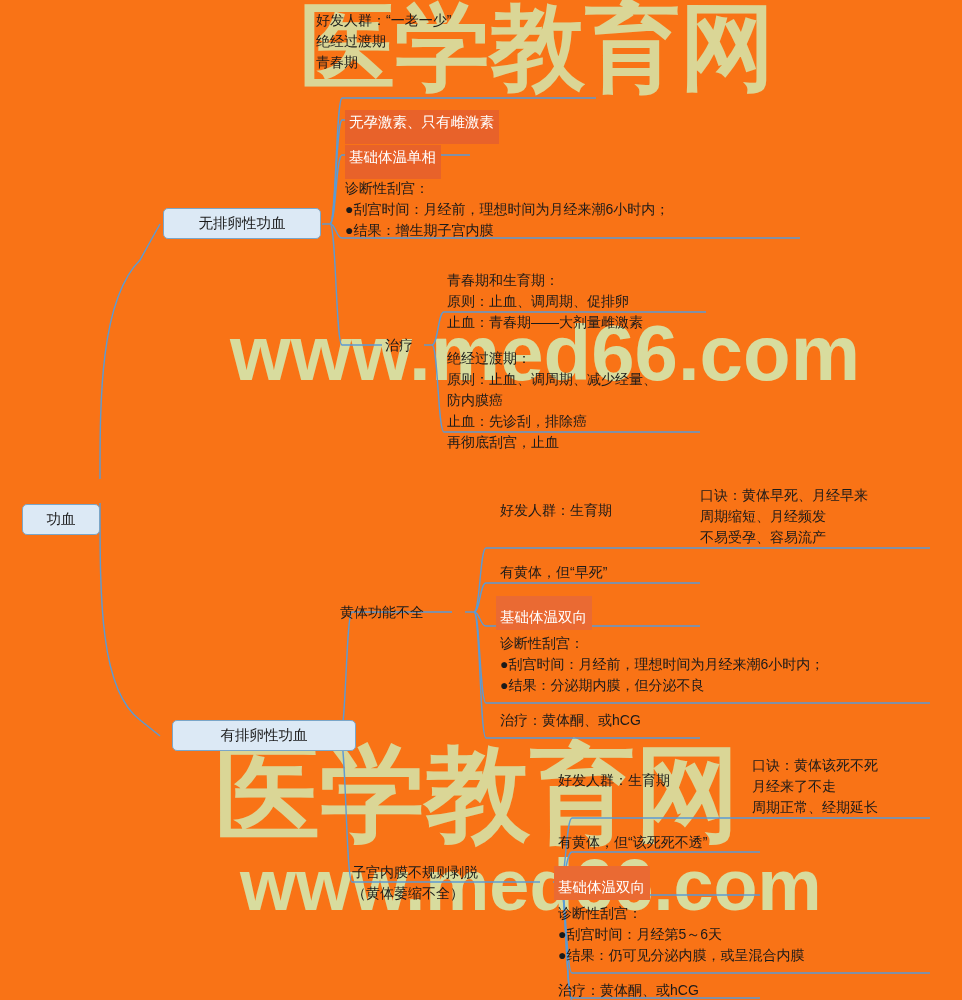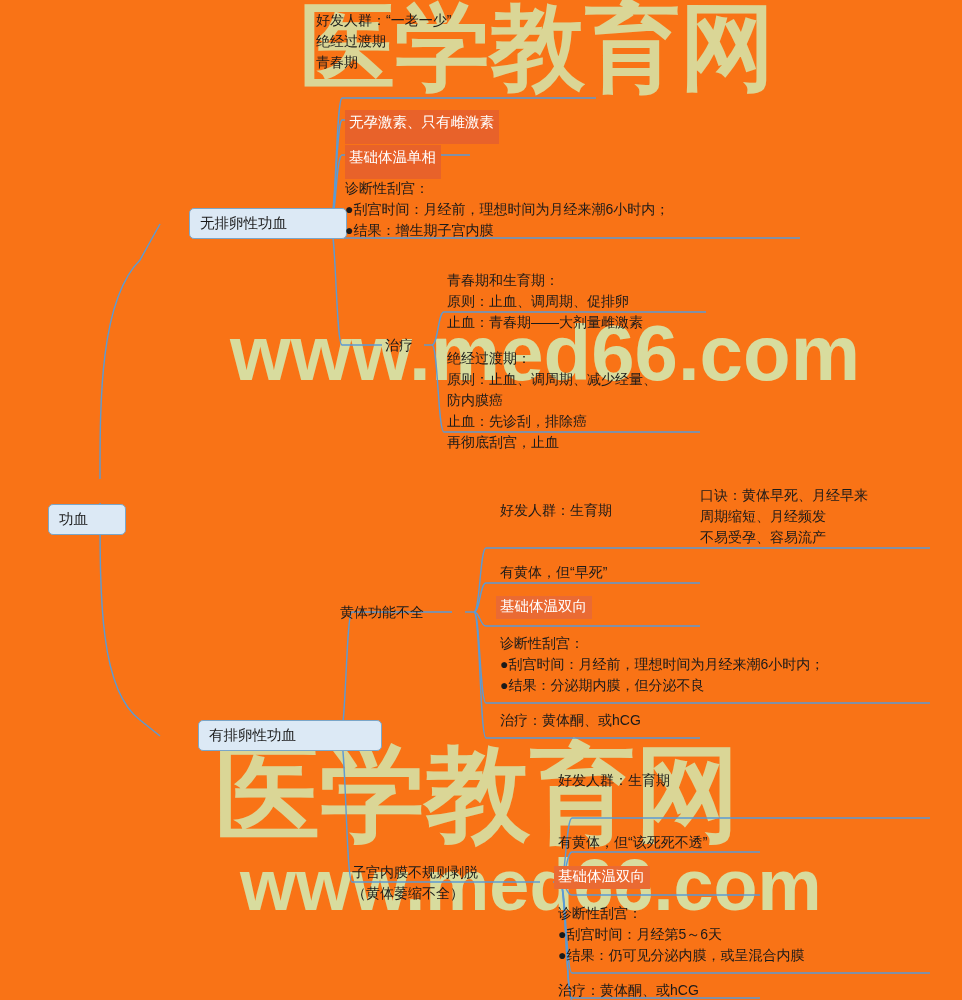--- a/index.html
+++ b/index.html
@@ -39,23 +39,23 @@
   }
   .node {
     position: absolute;
     box-sizing: border-box;
     background: #dce9f5;
     border: 1px solid #7aa6c8;
     border-radius: 5px;
     color: #1a1a1a;
     font-size: 14.5px;
     line-height: 1.2;
+    text-align: center;
     padding: 6px 10px;
     white-space: nowrap;
-    margin-left: 26px;
   }
   .txt {
     position: absolute;
     color: #1a1a1a;
     font-size: 14px;
     line-height: 21px;
     white-space: pre;
   }
   .hl {
     position: absolute;
@@ -65,21 +65,21 @@
     line-height: 21px;
     padding: 2px 5px 11px 4px;
     white-space: pre;
   }
   .hl2 {
     position: absolute;
     background: #ea6a33;
     color: #ffffff;
     font-size: 14.5px;
     line-height: 21px;
-    padding: 0 5px 2px 4px;
+    padding: 11px 5px 2px 4px;
     white-space: pre;
   }
 </style>
 </head>
 <body>
 
 <div id="canvas">
 
   <svg id="wm" viewBox="0 0 962 1000">
     <text x="300" y="80" font-family="'Liberation Sans',sans-serif" font-size="95" font-weight="bold" fill="#d5e8ad" opacity="0.85">医学教育网</text>
@@ -162,20 +162,23 @@
     <div class="txt" style="left:500px; top:562px;">有黄体，但“早死”</div>
     <div class="hl2" style="left:496px; top:596px;">基础体温双向</div>
     <div class="txt" style="left:500px; top:633px;">诊断性刮宫：
 ●刮宫时间：月经前，理想时间为月经来潮6小时内；
 ●结果：分泌期内膜，但分泌不良</div>
     <div class="txt" style="left:500px; top:710px;">治疗：黄体酮、或hCG</div>
 
     <div class="txt" style="left:352px; top:862px;">子宫内膜不规则剥脱
 （黄体萎缩不全）</div>
     <div class="txt" style="left:558px; top:770px;">好发人群：生育期</div>
+    <div class="txt" style="left:752px; top:755px;">口诀：黄体该死不死
+月经来了不走
+周期正常、经期延长</div>
     <div class="txt" style="left:558px; top:832px;">有黄体，但“该死死不透”</div>
     <div class="hl2" style="left:554px; top:866px;">基础体温双向</div>
     <div class="txt" style="left:558px; top:903px;">诊断性刮宫：
 ●刮宫时间：月经第5～6天
 ●结果：仍可见分泌内膜，或呈混合内膜</div>
     <div class="txt" style="left:558px; top:980px;">治疗：黄体酮、或hCG</div>
 
   </div>
 </div>
 

